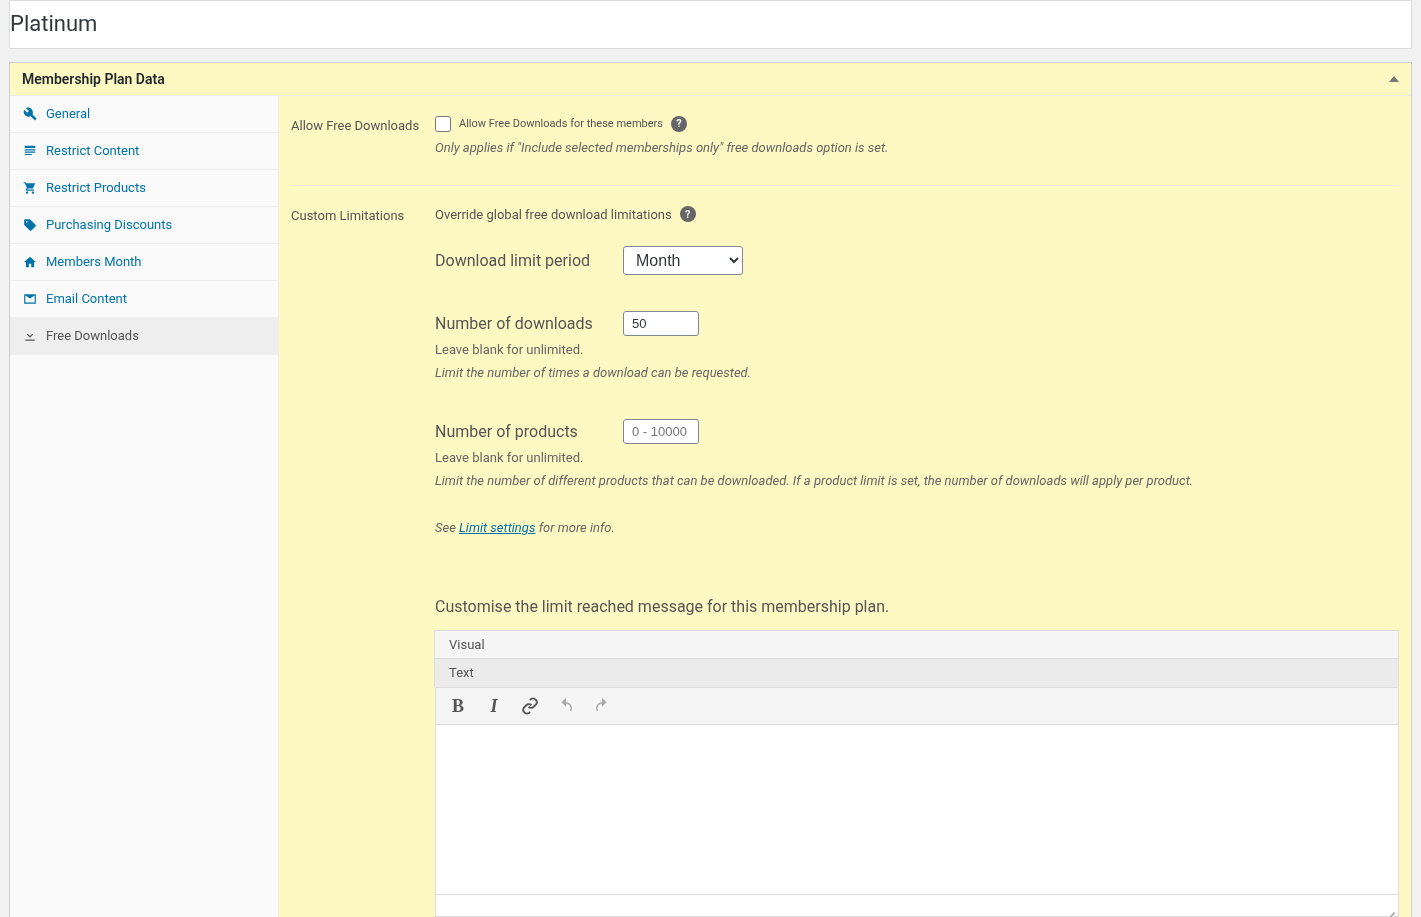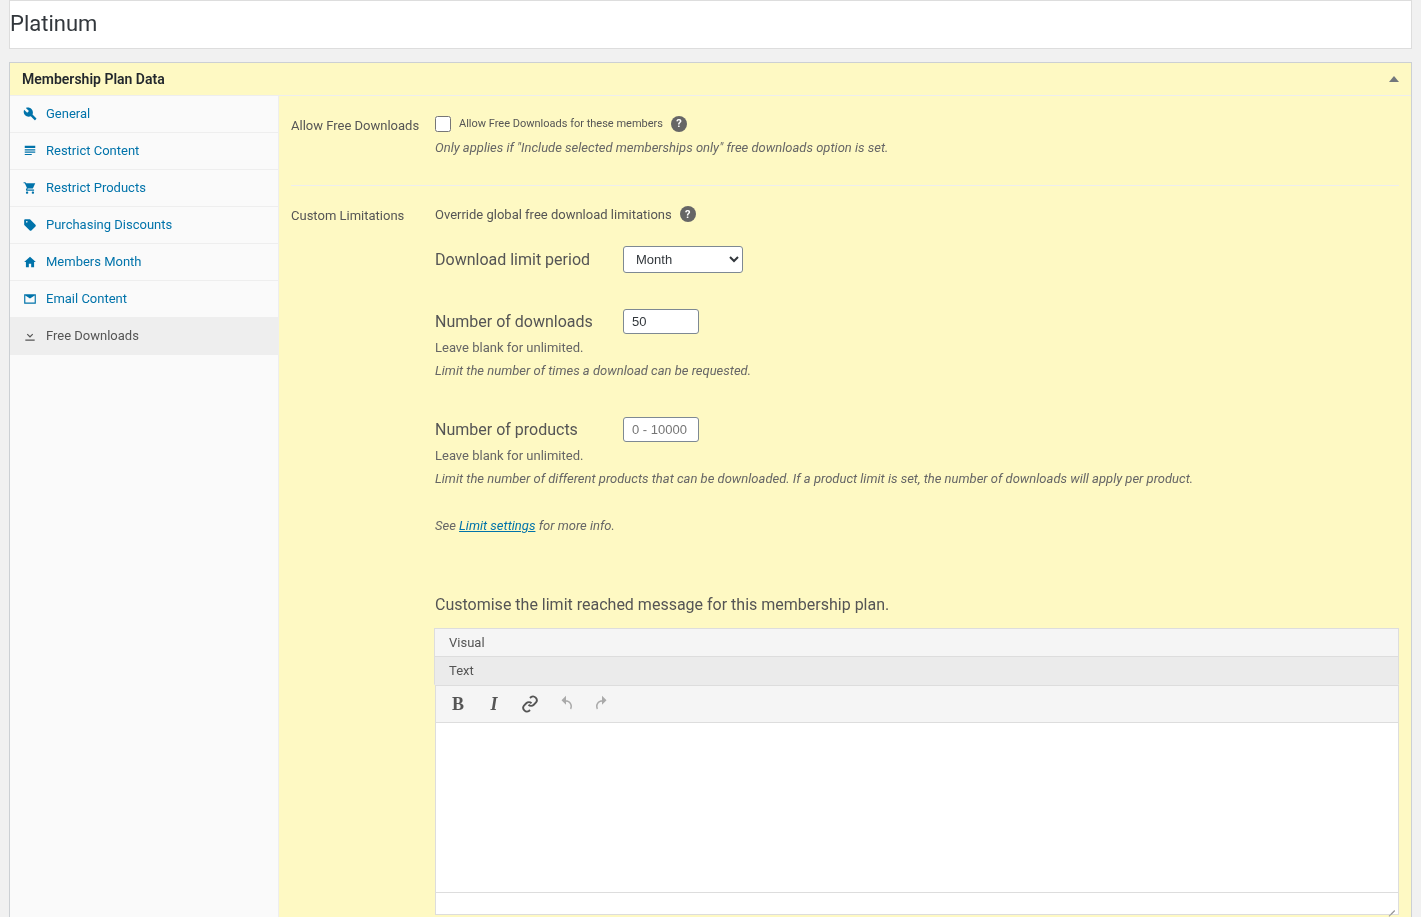--- a/index.html
+++ b/index.html
@@ -161,21 +161,21 @@
       width: 188px;
       color: #555;
       font-size: 16px;
     }
     select.period-select {
       width: 120px;
       padding: 4px 8px;
       border: 1px solid #7e8993;
       border-radius: 3px;
       background: #fff;
-      font-size: 13px;
+      font-size: 16px;
       color: #32373c;
       cursor: pointer;
     }
     input.num-input {
       width: 76px;
       padding: 4px 8px;
       border: 1px solid #7e8993;
       border-radius: 3px;
       font-size: 13px;
       color: #32373c;

